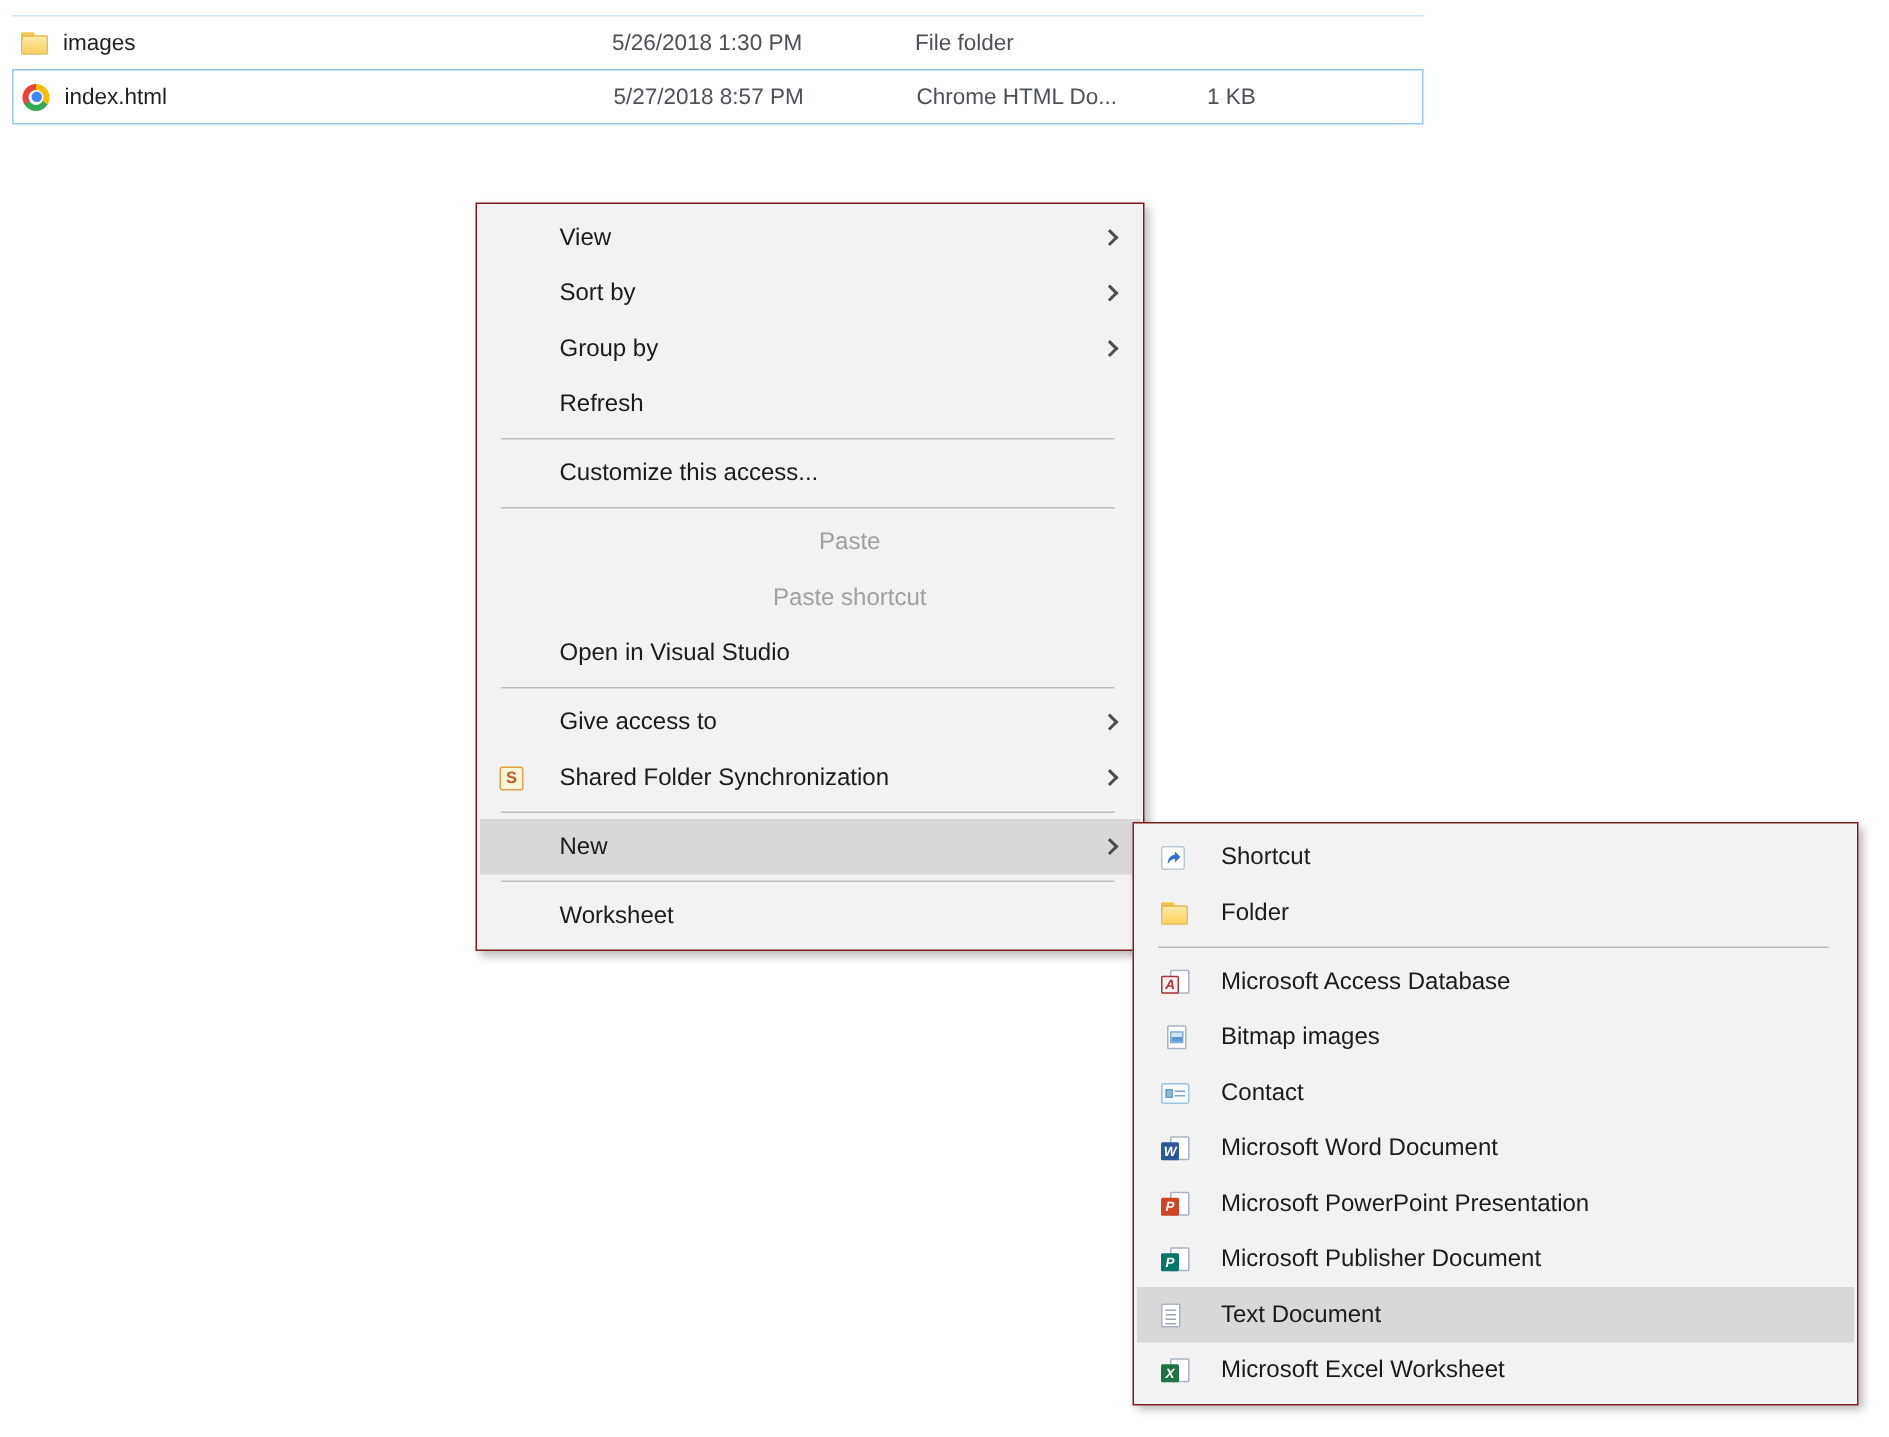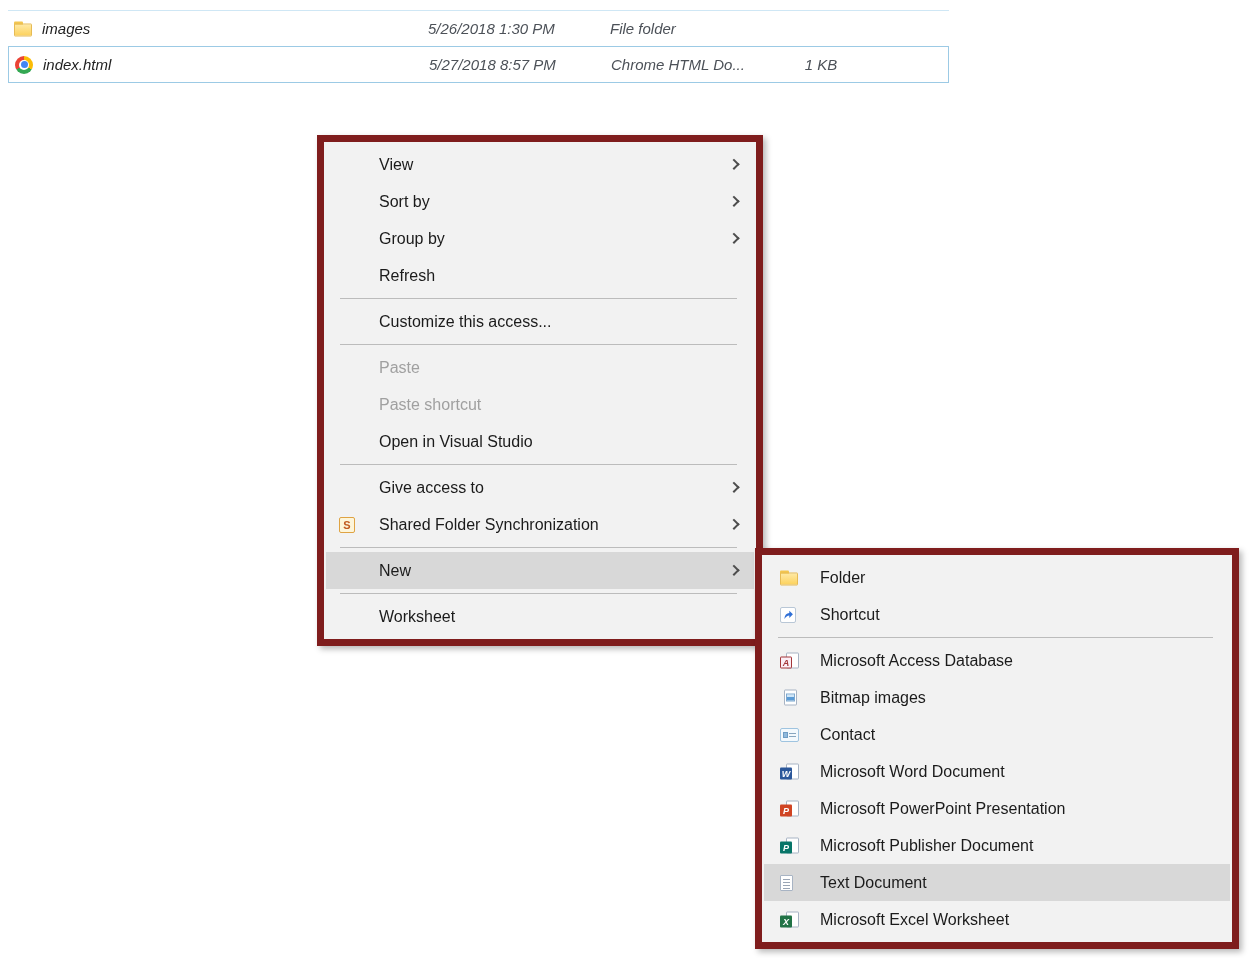--- a/index.html
+++ b/index.html
@@ -2,41 +2,41 @@
 <html><head>
 <meta charset="utf-8">
 <style>
   * { margin:0; padding:0; box-sizing:border-box; }
   html,body { background:#fff; }
   body { font-family:"Liberation Sans","DejaVu Sans",sans-serif; }
   .canvas { position:relative; width:1259px; height:958px; background:#ffffff; overflow:hidden; }
 
   
   .file-list { position:absolute; left:8px; top:10px; width:941px; }
-  .frow { position:relative; height:37px;font-style:italic; }
+  .frow { position:relative; height:37px; }
   .frow.r0 { border-top:1px solid #cfe7f5; border-bottom:1px solid #cfe7f5; }
   .frow.r1 { border:1px solid #9ccae5; margin-top:-1px;padding-left:20px; }
   .frow .ic { position:absolute; left:6px; top:50%; transform:translateY(-50%); }
   .fcell { position:absolute; top:0; line-height:35px; font-size:15px; white-space:nowrap; }
   .fname { left:34px; color:#1f1f1f; }
-  .fdate { left:420px; color:#4c5158; }
+  .fdate { left:400px; color:#4c5158; }
   .ftype { left:602px; color:#4c5158; }
   .fsize { left:712px; width:200px; text-align:center; color:#4c5158; }
 
   
-  .menu { position:absolute; background:#f2f2f2; border:7px solid #7f1d1d;
+  .menu { position:absolute; background:#f2f2f2; border:1px solid #7f1d1d;
           box-shadow:3px 3px 6px rgba(0,0,0,.28); padding:4px 0; }
   .main-menu { left:317px; top:135px; width:446px; z-index:5; }
   .sub-menu  { left:755px; top:548px; width:484px; z-index:10; }
   .mitem { position:relative; height:37px; margin:0 2px; cursor:default; }
   .mitem .mlabel { display:block; line-height:37px; padding-left:53px; font-size:16px;
                    color:#1b1b1b; white-space:nowrap; overflow:hidden; }
   .sub-menu .mitem .mlabel { padding-left:56px; }
   .mitem.hl { background:#d8d8d8; }
-  .mitem.disabled .mlabel { color:#a0a0a0; }
+  .mitem.disabled .mlabel { color:#a0a0a0;text-align:center; }
   .mitem .ic { position:absolute; left:13px; top:50%; transform:translateY(-50%); }
   .sub-menu .mitem .ic { left:16px; }
   .chev { position:absolute; right:16px; top:50%; width:8px; height:8px;
           border-top:2px solid #4d4d4d; border-right:2px solid #4d4d4d;
           transform:translateY(-58%) rotate(45deg); }
   .msep { height:1px; background:#bcbcbc; margin:4px 19px 4px 16px; }
 
   
   .ic { display:inline-block; position:relative; width:19px; height:17px; }
   
@@ -149,34 +149,34 @@
         <span class="mlabel">New</span>
         <span class="chev"></span>
       </div>
       <div class="msep"></div>
       <div class="mitem">
         <span class="mlabel">Worksheet</span>
       </div>
     </div>
   <div class="menu sub-menu" id="new-submenu">
       <div class="mitem">
-        <span class="ic ic-folder">
-          <i class="ftab"></i>
-          <i class="fbody"></i>
-        </span>
-        <span class="mlabel">Folder</span>
-      </div>
-      <div class="mitem">
         <span class="ic ic-shortcut">
           <svg viewBox="0 0 16 16">
             <path d="M4 12.5C4 8 6.5 5.8 9.5 5.6L9.5 3 13.6 7.2 9.5 11.4 9.5 8.6C7.3 8.7 5.5 9.9 4 12.5Z" fill="#2f6fd6"></path>
           </svg>
         </span>
         <span class="mlabel">Shortcut</span>
       </div>
+      <div class="mitem">
+        <span class="ic ic-folder">
+          <i class="ftab"></i>
+          <i class="fbody"></i>
+        </span>
+        <span class="mlabel">Folder</span>
+      </div>
       <div class="msep"></div>
       <div class="mitem">
         <span class="ic ic-office">
           <i class="page"></i>
           <i class="badge b-access"></i>
         </span>
         <span class="mlabel">Microsoft Access Database</span>
       </div>
       <div class="mitem">
         <span class="ic ic-bitmap">

